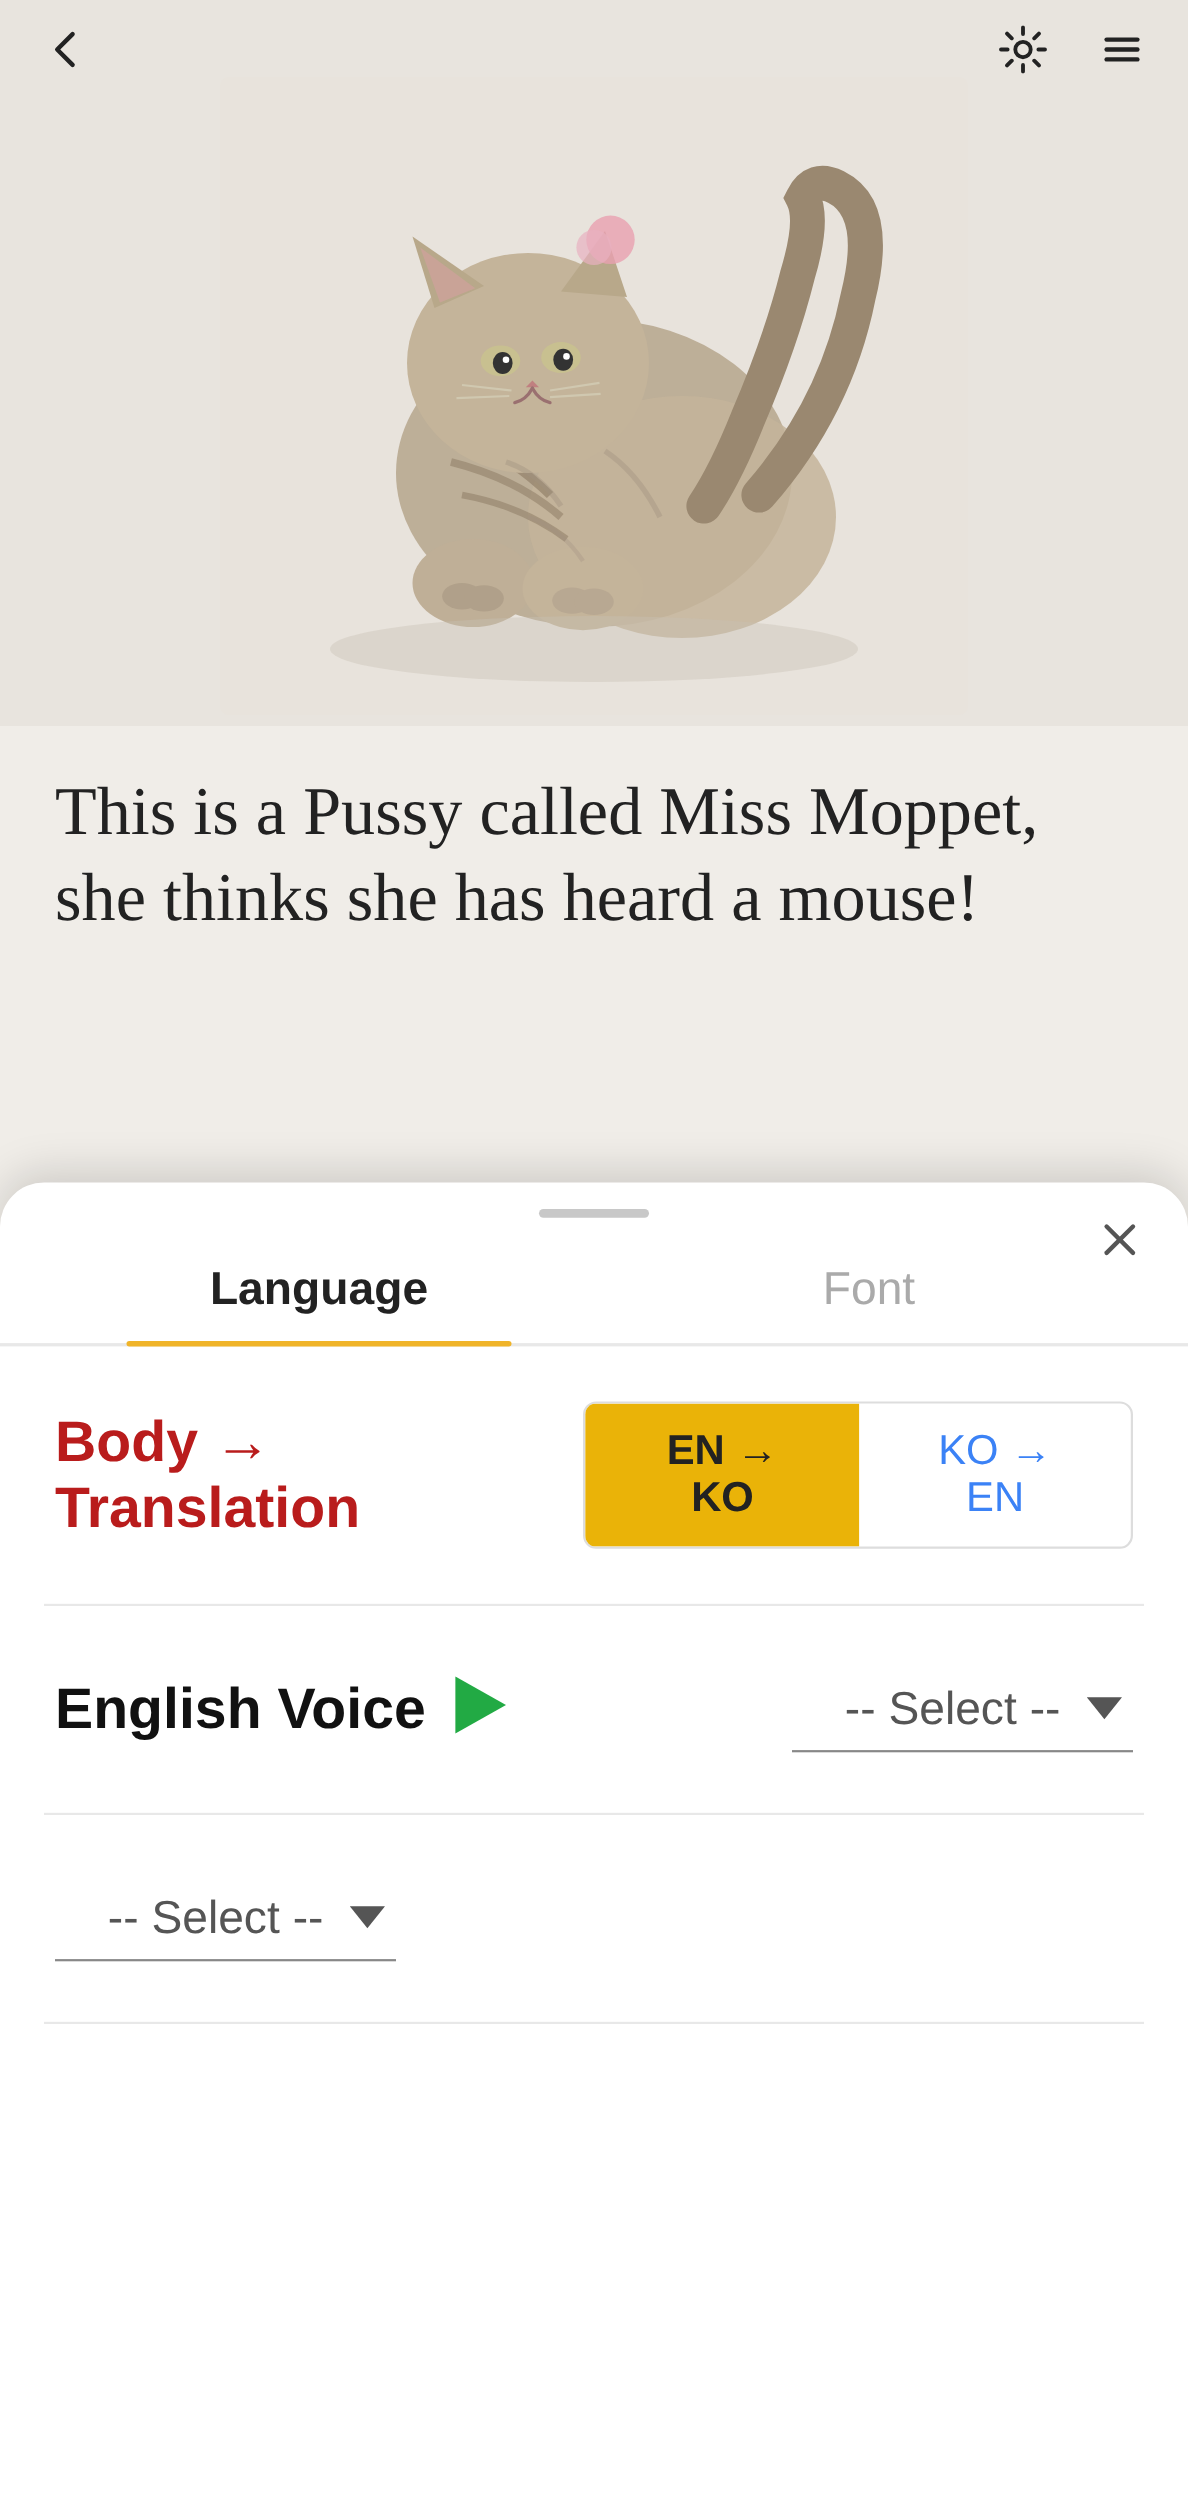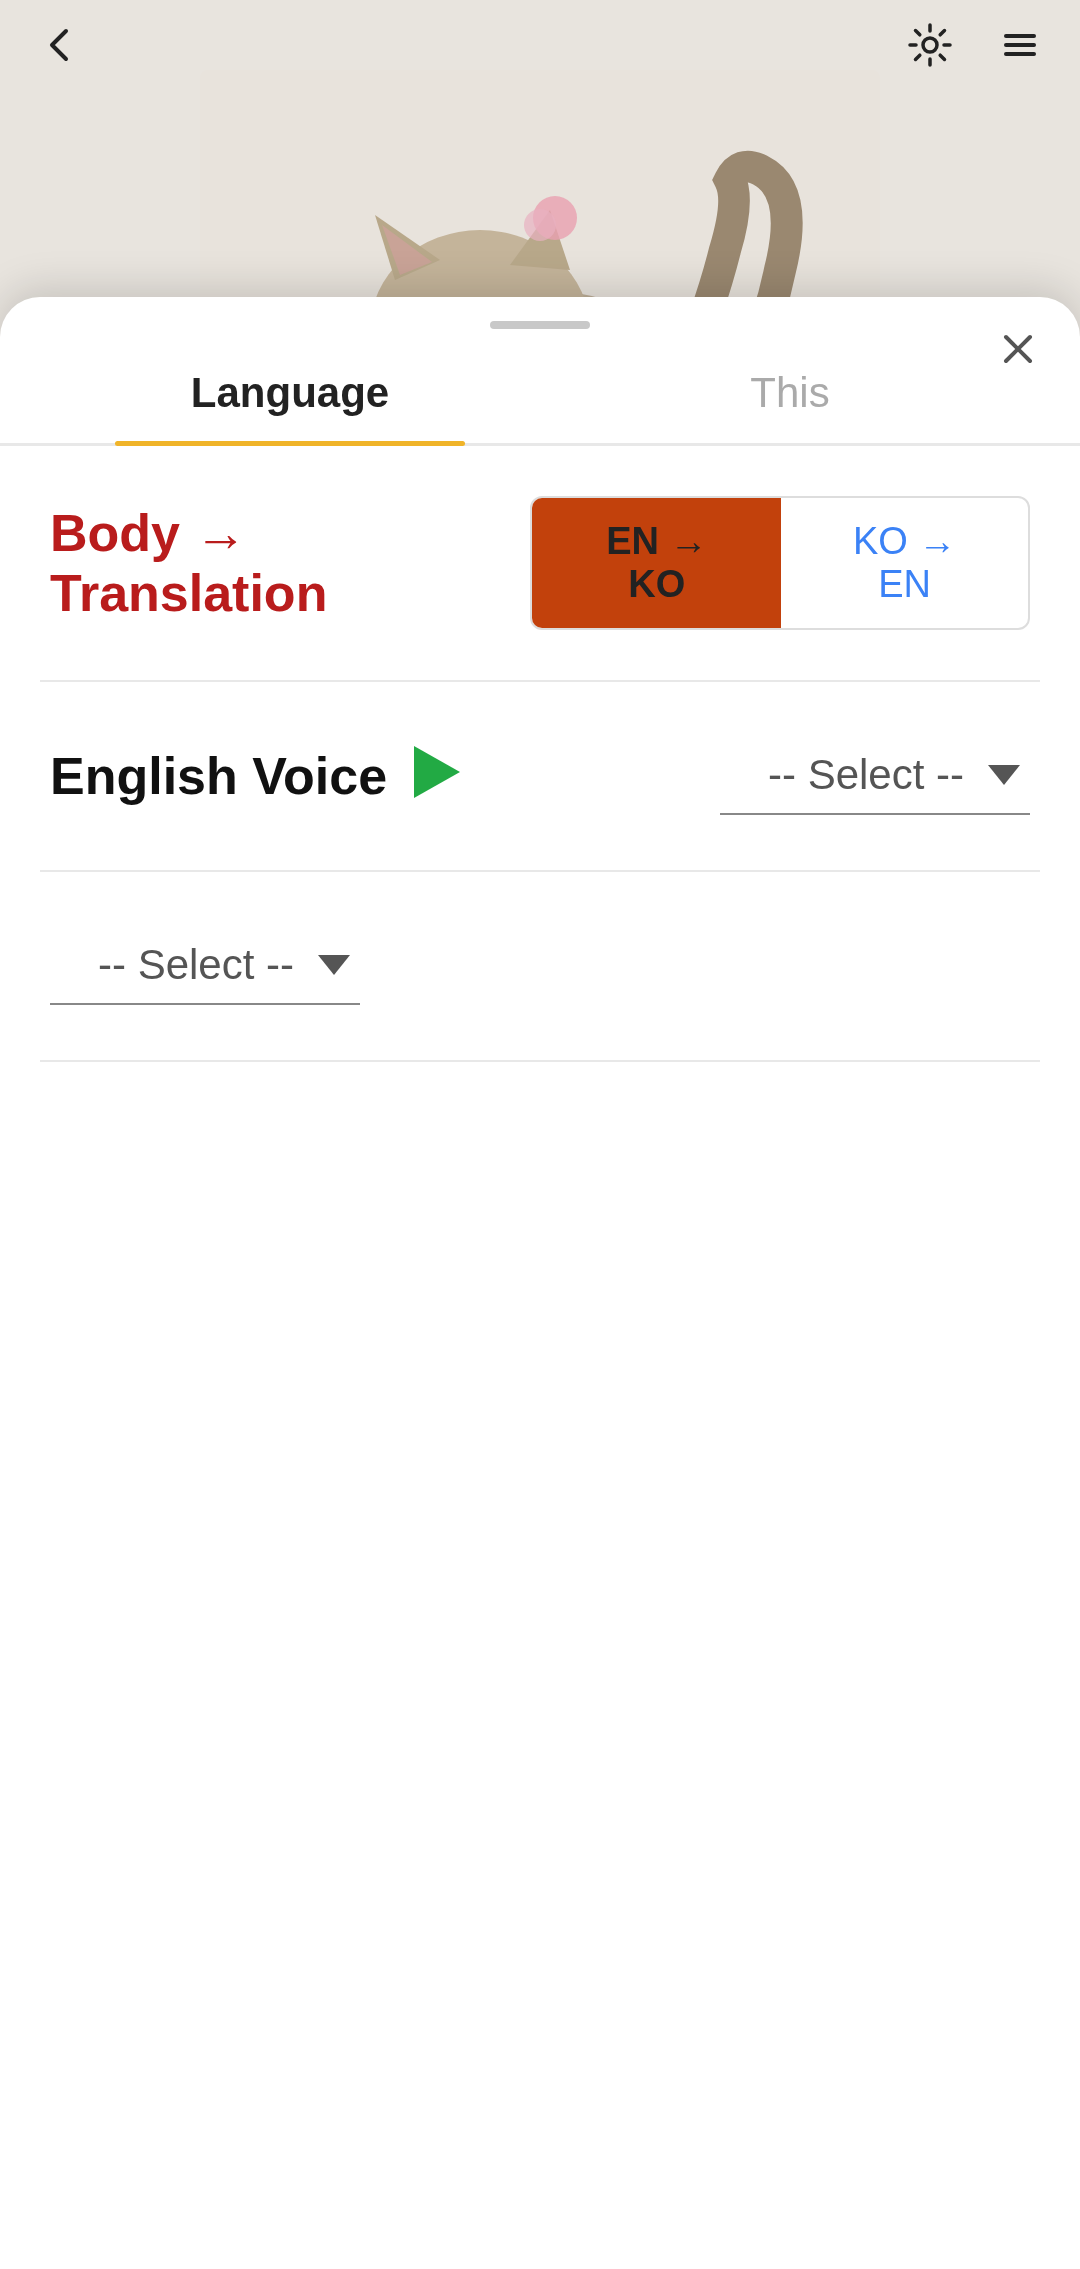--- a/index.html
+++ b/index.html
@@ -91,21 +91,21 @@
       color: #222;
       font-family: Georgia, serif;
     }
 
     
     .bottom-sheet {
       position: absolute;
       bottom: 0;
       left: 0;
       right: 0;
-      height: 1972px;
+      height: 1194px;
       background: #ffffff;
       border-radius: 40px 40px 0 0;
       box-shadow: 0 -8px 40px rgba(0,0,0,0.15);
       z-index: 20;
     }
 
     .drag-handle {
       width: 100px;
       height: 8px;
       background: #c8c8c8;
@@ -201,21 +201,21 @@
       padding: 22px 42px;
       font-size: 38px;
       font-weight: 400;
       cursor: pointer;
       border: none;
       background: transparent;
       color: #3b82f6;
     }
 
     .toggle-option.active {
-      background: #c2410c;
+      background: #eab308;
       color: #222;
       font-weight: 600;
     }
 
     
     .voice-row {
       display: flex;
       align-items: center;
       justify-content: space-between;
       padding: 55px 10px;
@@ -374,21 +374,21 @@
 
   <button class="close-btn">
     <svg viewBox="0 0 44 44" fill="none" xmlns="http://www.w3.org/2000/svg">
       <line x1="10" y1="10" x2="34" y2="34" stroke="#555" stroke-width="4" stroke-linecap="round"></line>
       <line x1="34" y1="10" x2="10" y2="34" stroke="#555" stroke-width="4" stroke-linecap="round"></line>
     </svg>
   </button>
 
   <div class="tabs">
     <div class="tab-item active">Language</div>
-    <div class="tab-item">This</div>
+    <div class="tab-item">Font</div>
   </div>
 
   <div class="sheet-content">
 
     <div class="translation-row">
       <span class="translation-label">Body → Translation</span>
       <div class="translation-toggle">
         <button class="toggle-option active">EN → KO</button>
         <button class="toggle-option">KO → EN</button>
       </div>

